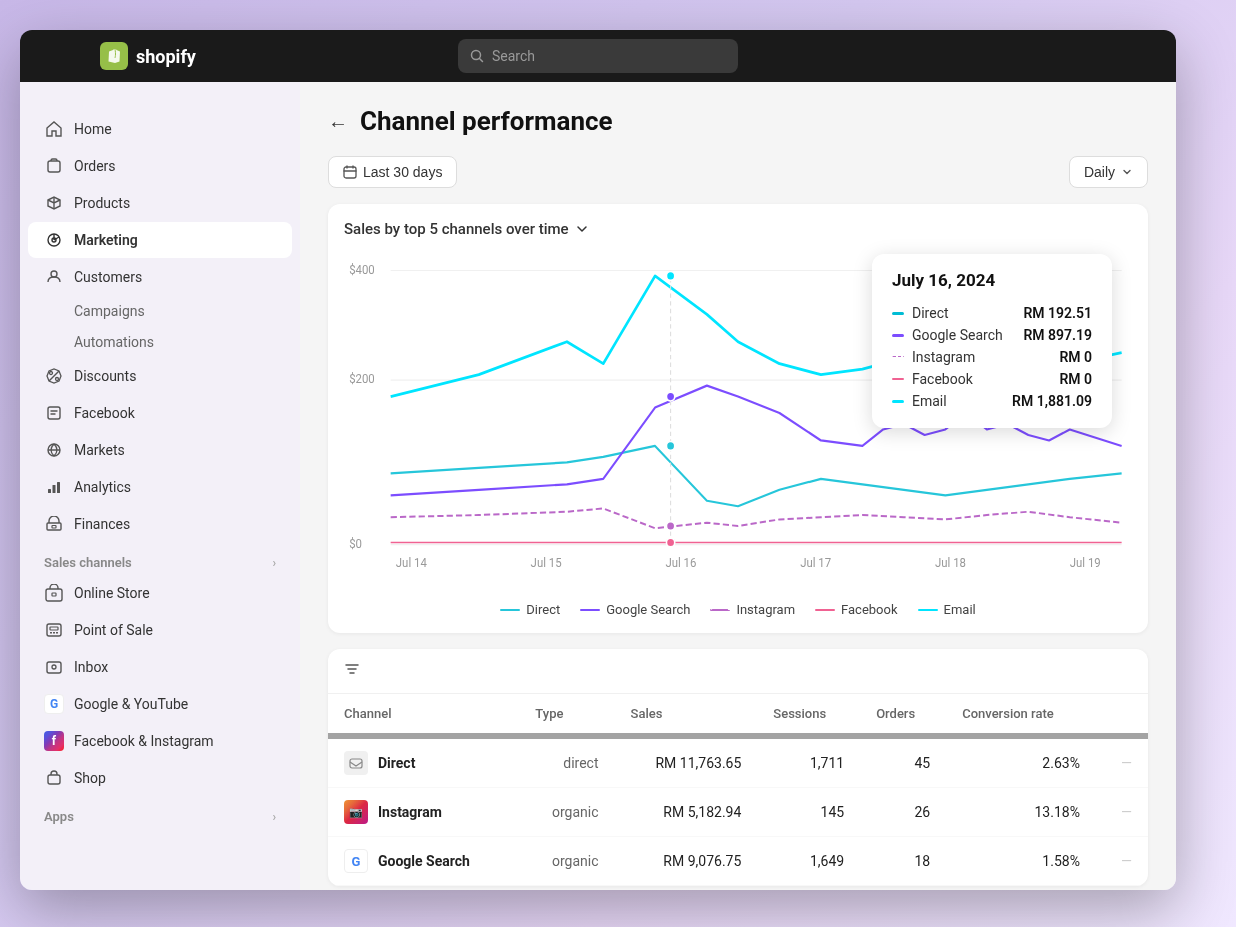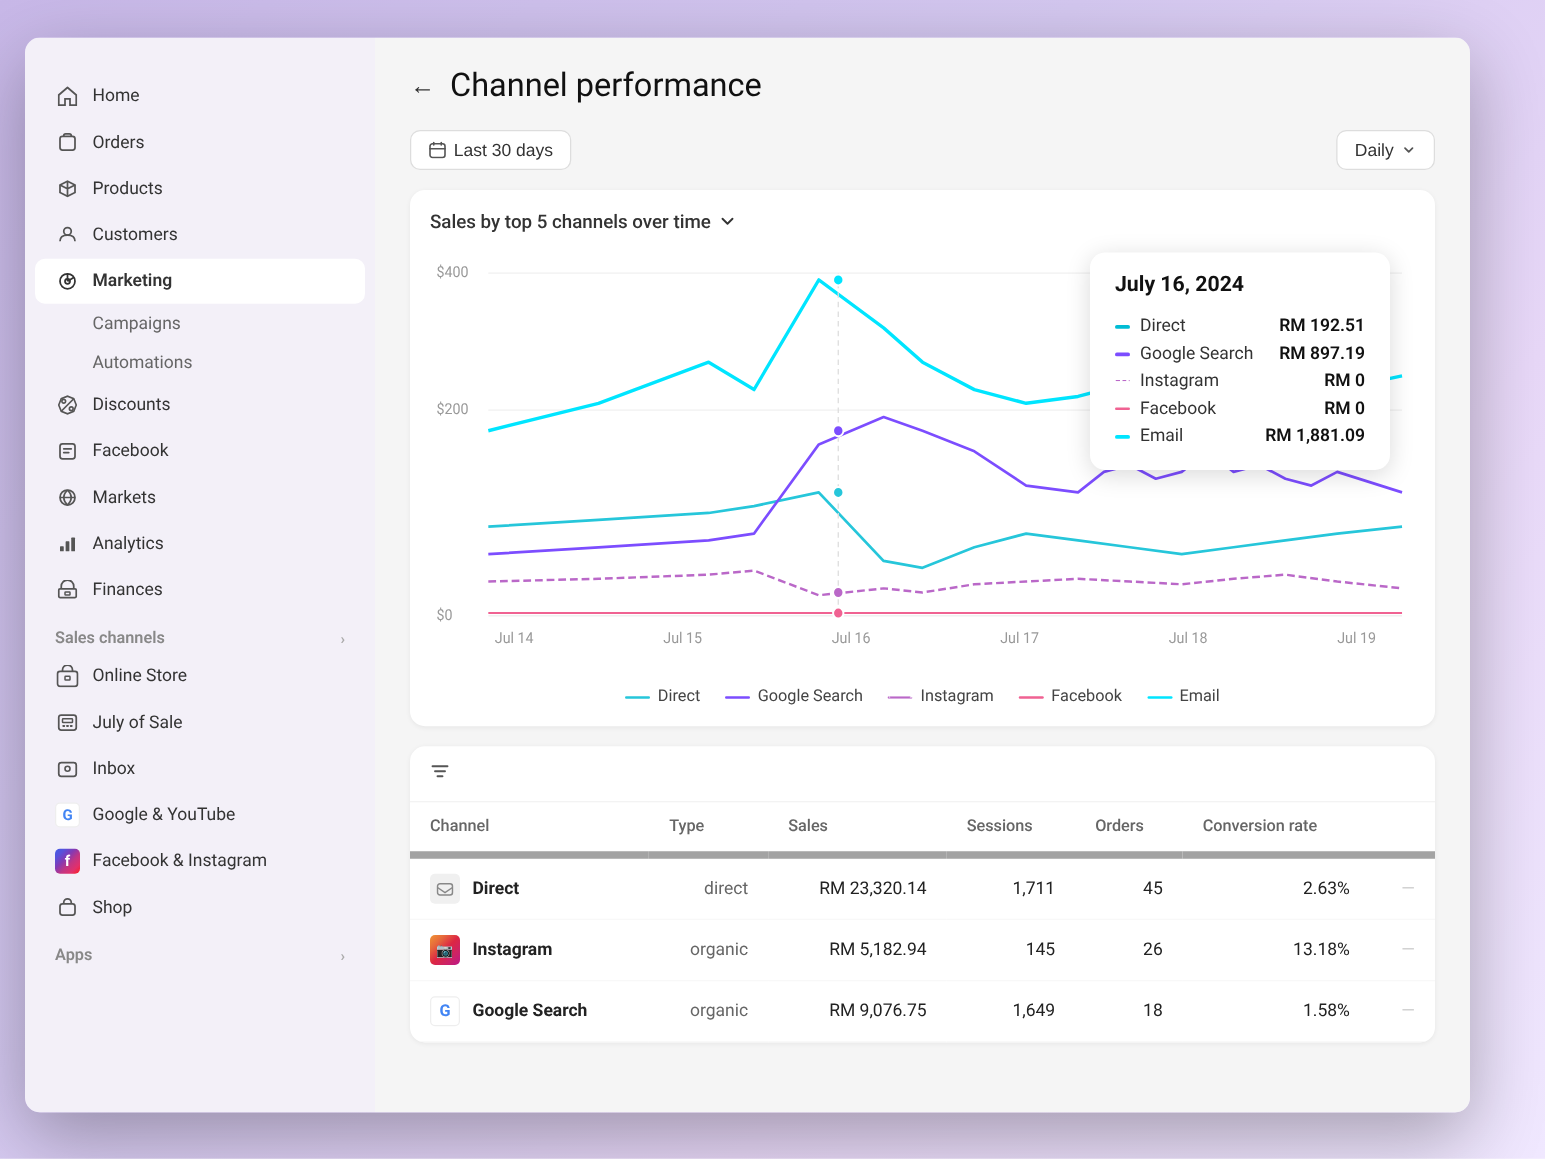--- a/index.html
+++ b/index.html
@@ -140,21 +140,21 @@
       gap: 12px;
       margin-bottom: 20px;
     }
     .back-arrow {
       font-size: 18px;
       color: #333;
       cursor: pointer;
     }
     .page-title {
       font-size: 26px;
-      font-weight: 400;
+      font-weight: 700;
       color: #111;
     }
     
     .filter-row {
       display: flex;
       gap: 10px;
       margin-bottom: 16px;
       justify-content: space-between;
     }
     .filter-btn {
@@ -318,20 +318,38 @@
     .y-label {
       font-size: 12px;
       fill: #999;
     }
   </style>
 </head>
 <body>
 
 <div class="app-window">
 
+  <div class="top-bar" style="position:relative;">
+    <div class="logo">
+      <div class="logo-icon">
+        <svg width="16" height="16" viewBox="0 0 16 16" fill="none">
+          <path d="M10.5 2C10.5 2 10.2 1 9 1C7.8 1 7 2 7 2L3 3.5L2.5 13.5L9 15L13.5 13.5L14 3.5L10.5 2Z" fill="white" opacity="0.9"></path>
+          <path d="M9 1C9 1 9.5 4 9.5 6C9.5 8 9 10 9 10" stroke="#96bf48" stroke-width="1" fill="none"></path>
+        </svg>
+      </div>
+      <span>shopify</span>
+    </div>
+    <div class="search-bar">
+      <svg width="14" height="14" viewBox="0 0 14 14" fill="none">
+        <circle cx="6" cy="6" r="4.5" stroke="#999" stroke-width="1.5"></circle>
+        <line x1="9.5" y1="9.5" x2="12.5" y2="12.5" stroke="#999" stroke-width="1.5" stroke-linecap="round"></line>
+      </svg>
+      <span style="color:#999;font-size:14px;">Search</span>
+    </div>
+  </div>
 
   <div class="main-layout">
 
     <div class="sidebar">
 
       <div class="nav-item">
         <span class="nav-icon">
           <svg width="16" height="16" viewBox="0 0 16 16" fill="none">
               <path d="M1 7L8 1L15 7V15H10V10H6V15H1V7Z" stroke="#555" stroke-width="1.4" fill="none"></path>
             </svg>
@@ -350,41 +368,41 @@
       </div>
 
       <div class="nav-item">
         <span class="nav-icon">
           <svg width="16" height="16" viewBox="0 0 16 16" fill="none">
               <path d="M2 5L8 2L14 5V11L8 14L2 11V5Z" stroke="#555" stroke-width="1.4" fill="none"></path>
               <path d="M8 2V14M2 5L8 8L14 5" stroke="#555" stroke-width="1.4"></path>
             </svg>
         </span>
         <span>Products</span>
-      </div>
-
-      <div class="nav-item">
-        <span class="nav-icon">
-          <svg width="16" height="16" viewBox="0 0 16 16" fill="none">
-              <circle cx="8" cy="5" r="3" stroke="#555" stroke-width="1.4" fill="none"></circle>
-              <path d="M2 13c0-3 2-5 6-5s6 2 6 5" stroke="#555" stroke-width="1.4" fill="none"></path>
-            </svg>
-        </span>
-        <span>Customers</span>
       </div>
 
       <div class="nav-item active">
         <span class="nav-icon">
           <svg width="16" height="16" viewBox="0 0 16 16" fill="none">
               <circle cx="8" cy="8" r="6" stroke="#333" stroke-width="1.4" fill="none"></circle>
               <circle cx="8" cy="8" r="2" stroke="#333" stroke-width="1.4" fill="none"></circle>
               <path d="M8 2V8M8 8L13 5" stroke="#333" stroke-width="1.4"></path>
             </svg>
         </span>
         <span style="font-weight:600;">Marketing</span>
+      </div>
+
+      <div class="nav-item">
+        <span class="nav-icon">
+          <svg width="16" height="16" viewBox="0 0 16 16" fill="none">
+              <circle cx="8" cy="5" r="3" stroke="#555" stroke-width="1.4" fill="none"></circle>
+              <path d="M2 13c0-3 2-5 6-5s6 2 6 5" stroke="#555" stroke-width="1.4" fill="none"></path>
+            </svg>
+        </span>
+        <span>Customers</span>
       </div>
 
       <div class="nav-sub-item">
         <span>Campaigns</span>
       </div>
       <div class="nav-sub-item">
         <span>Automations</span>
       </div>
 
       <div class="nav-item">
@@ -460,21 +478,21 @@
       <div class="nav-item">
         <span class="nav-icon">
           <svg width="18" height="18" viewBox="0 0 18 18" fill="none">
               <rect x="2" y="3" width="14" height="12" rx="2" stroke="#555" stroke-width="1.4" fill="none"></rect>
               <rect x="5" y="6" width="8" height="3" rx="0.5" stroke="#555" stroke-width="1.2" fill="none"></rect>
               <rect x="5" y="11" width="2" height="1.5" rx="0.3" fill="#555"></rect>
               <rect x="8" y="11" width="2" height="1.5" rx="0.3" fill="#555"></rect>
               <rect x="11" y="11" width="2" height="1.5" rx="0.3" fill="#555"></rect>
             </svg>
         </span>
-        <span>July of Sale</span>
+        <span>Point of Sale</span>
       </div>
 
       <div class="nav-item">
         <span class="nav-icon">
           <svg width="18" height="18" viewBox="0 0 18 18" fill="none">
               <rect x="2" y="4" width="14" height="11" rx="2" stroke="#555" stroke-width="1.4" fill="none"></rect>
               <circle cx="9" cy="9" r="2" stroke="#555" stroke-width="1.3" fill="none"></circle>
             </svg>
         </span>
         <span>Inbox</span>
@@ -665,21 +683,21 @@
                   <div class="channel-icon direct">
                     <svg width="14" height="14" viewBox="0 0 14 14" fill="none">
                         <rect x="1" y="3" width="12" height="9" rx="2" stroke="#888" stroke-width="1.2" fill="none"></rect>
                         <path d="M1 6l6 4 6-4" stroke="#888" stroke-width="1.2"></path>
                       </svg>
                   </div>
                   <strong>Direct</strong>
                 </div>
               </td>
               <td style="color:#666;">direct</td>
-              <td>RM 23,320.14</td>
+              <td>RM 11,763.65</td>
               <td>1,711</td>
               <td>45</td>
               <td>2.63%</td>
               <td><span class="dash">—</span></td>
             </tr>
 
             <tr>
               <td>
                 <div class="channel-cell">
                   <div class="channel-icon instagram" style="font-size:11px;color:white;font-weight:700;">📷</div>

